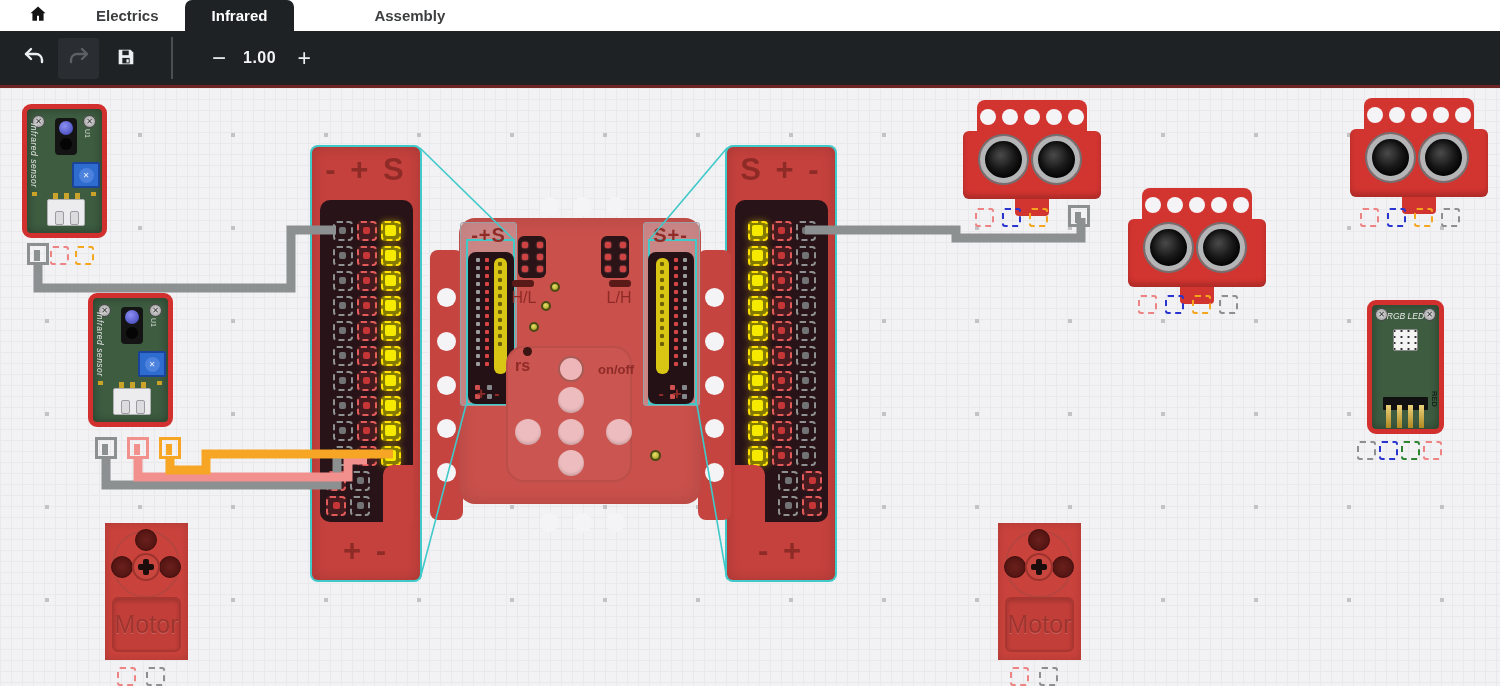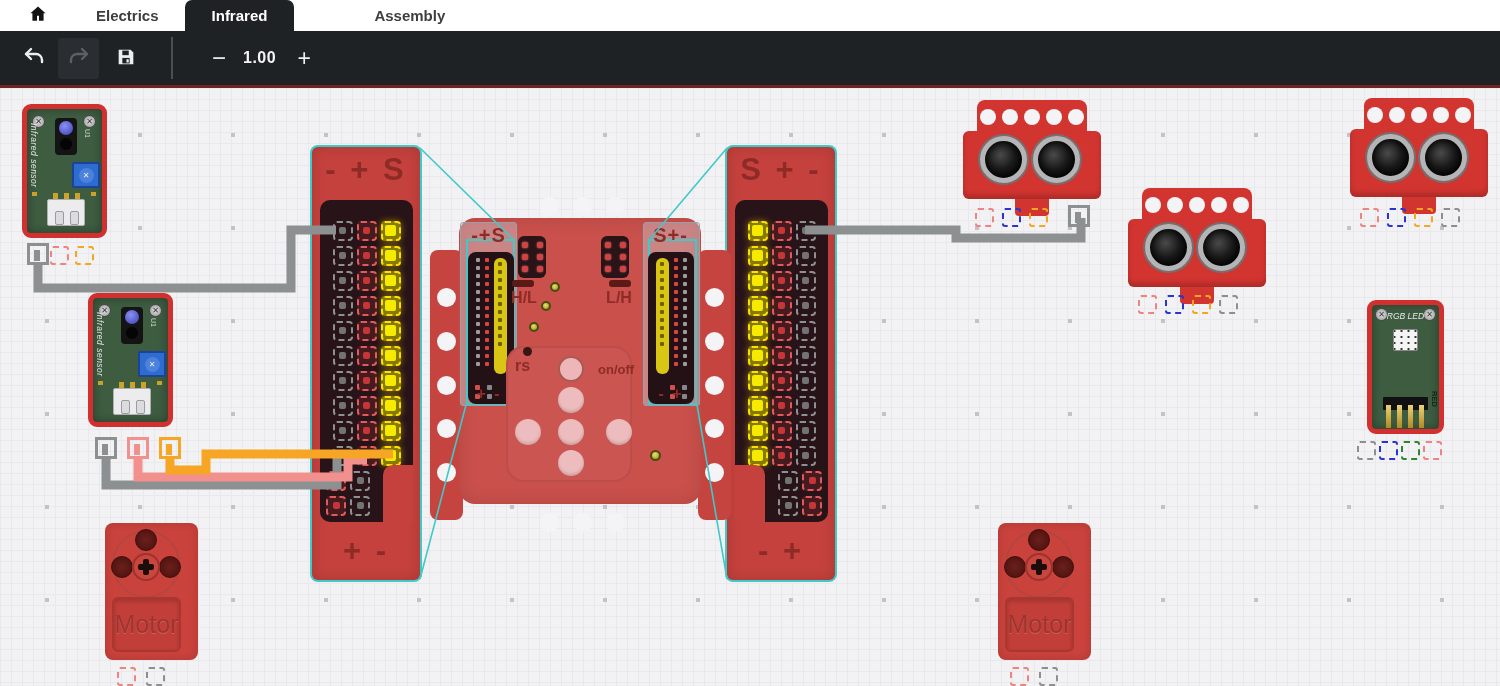--- a/index.html
+++ b/index.html
@@ -65,21 +65,21 @@
 .pincol{display:flex;flex-direction:column;gap:4px;align-items:center}
 .pincol i{width:4px;height:4px;border-radius:1px}
 .pc-gray i{background:#9a9c9e}
 .pc-red i{background:#d94545}
 .pc-yellow{width:13px;background:#d9c513;border-radius:6px;padding:4px 0;height:116px;justify-content:flex-start}
 .pc-yellow i{background:#6b6004}
 .pinextra{position:absolute;bottom:5px;display:grid;grid-template-columns:repeat(2,5px);gap:4px 7px}
 .pinextra i{width:5px;height:5px;border-radius:1px;background:#85888a}
 .pinextra i:nth-child(odd){background:#d05050}
 .hl-slot{width:22px;height:7px;background:#5a1a18;border-radius:3px}
-.hl-label{width:42px;text-align:center;font-size:16px;font-weight:bold;color:#8f2b27}
+.hl-label{width:42px;text-align:center;font-size:16px;font-weight:normal;color:#8f2b27}
 .led{border-radius:50%;background:radial-gradient(circle at 40% 35%,#e6e268,#b7b237 60%,#6e6a12);border:2px solid #4c4a14}
 .rs-dot{width:9px;height:9px;border-radius:50%;background:#3a1513}
 .small-label{font-size:13px;font-weight:bold;color:#8f2b27}
 .onoff-btn{width:26px;height:26px;border-radius:50%;background:#efb6ba;border:2px solid #a85b55}
 .ctl-panel{width:126px;height:136px;background:#cb5550;border-radius:18px;box-shadow:inset 0 0 0 2px rgba(0,0,0,.08)}
 .dpad{width:26px;height:26px;border-radius:50%;background:#edbcbe;box-shadow:inset 0 -2px 3px rgba(0,0,0,.15)}
 .pins-label{width:50px;text-align:center;font-size:16px;font-weight:bold;color:#8f2b27;letter-spacing:2px}
 
 .us{position:absolute;width:138px}
 .us-tab{width:110px;height:31px;margin:0 auto;background:#d23430;border-radius:8px 8px 0 0;display:flex;justify-content:center;align-items:center;gap:6px;padding-top:3px}
@@ -112,21 +112,21 @@
 .ir-conn i:first-child{left:7px}.ir-conn i:last-child{left:22px}
 .ir-conn::before{content:"";position:absolute;left:5px;top:-7px;width:5px;height:6px;background:#caa32a;box-shadow:11px 0 #caa32a,22px 0 #caa32a}
 .golddot{position:absolute;width:5px;height:4px;background:#c9a227}
 .rgb-title{position:absolute;left:0;top:6px;width:100%;text-align:center;font-size:8.5px;font-style:italic;color:#e8e8e8}
 .rgb-chip{position:absolute;left:21px;top:24px;width:25px;height:22px;background:#f4f4f4;border:1px solid #8a8a8a;border-radius:2px;background-image:radial-gradient(#333 1px,transparent 1.3px);background-size:7px 6px;background-position:4px 4px}
 .rgb-header{position:absolute;left:11px;top:92px;width:45px;height:13px;background:#111;border-radius:1px}
 .rgb-pins{position:absolute;left:14px;top:100px;display:flex;gap:6px}
 .rgb-pins i{width:5px;height:23px;background:linear-gradient(#ead27a,#b08820)}
 .rgb-side{position:absolute;right:0;top:86px;writing-mode:vertical-rl;font-size:7.5px;font-weight:bold;color:#16251a}
 
-.motor{position:absolute;width:93px;height:137px;background:#ca423c;border-radius:8px;box-shadow:inset 0 0 8px rgba(0,0,0,.15)}
+.motor{position:absolute;width:83px;height:137px;background:#ca423c;border-radius:0;box-shadow:inset 0 0 8px rgba(0,0,0,.15)}
 .m-ring{position:absolute;left:7px;top:7px;width:68px;height:68px;border:2px solid #b5453f;border-radius:50%}
 .m-hole{position:absolute;width:22px;height:22px;border-radius:50%;background:radial-gradient(#6b201c,#49100e);border:1px solid #3f0f0d}
 .m-axle{position:absolute;left:27px;top:30px;width:28px;height:28px;border-radius:50%;background:#c9463f;border:2px solid #9e322c}
 .m-axle::before{content:"";position:absolute;left:4px;top:9px;width:16px;height:6px;background:#1c0d0c;border-radius:2px}
 .m-axle::after{content:"";position:absolute;left:9px;top:4px;width:6px;height:16px;background:#1c0d0c;border-radius:2px}
 .m-plate{position:absolute;left:7px;top:74px;width:69px;height:55px;background:#c23e39;border:2px solid #a93631;border-radius:6px;display:flex;align-items:center;justify-content:center;box-shadow:inset 0 2px 4px rgba(0,0,0,.18)}
 .m-plate span{font-size:25px;color:#9e342f;text-shadow:0 1px 0 rgba(255,255,255,.18)}
 
 svg.wires{position:absolute;left:0;top:0;width:1500px;height:598px;pointer-events:none}
 svg.wires polyline{fill:none}

